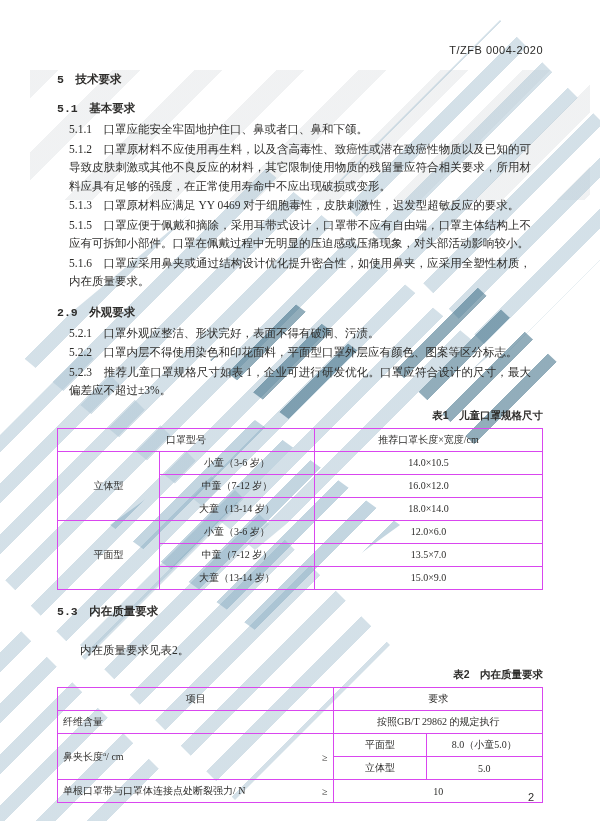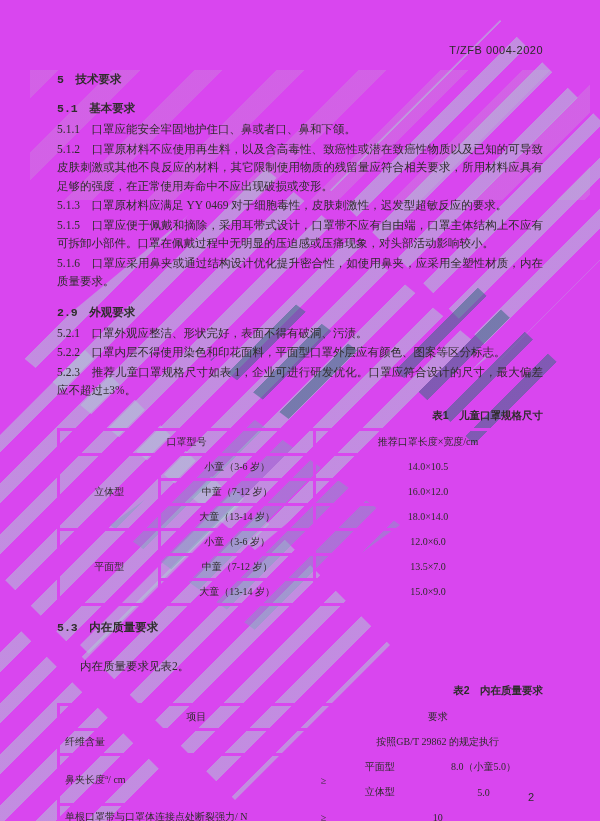--- a/index.html
+++ b/index.html
@@ -1,18 +1,18 @@
 <!DOCTYPE html>
 <html><head>
 <meta charset="utf-8">
 <style>
   html,body{margin:0;padding:0;background:#e9e8e5;}
   .page{
     position:relative;width:600px;height:821px;margin:0 auto;
-    background:#d946ef;overflow:hidden;
+    background:#ffffff;overflow:hidden;
     font-family:"Liberation Serif","DejaVu Serif",serif;
     color:#2e2d2b;
   }
   
   .watermark{position:absolute;inset:0;z-index:0;pointer-events:none;}
   .wm{position:absolute;clip-path:polygon(50% 0,100% 50%,50% 100%,0 50%);}
   .wm-light{background:repeating-linear-gradient(135deg,rgba(176,199,213,0.55) 0 14px,rgba(176,199,213,0) 14px 36px);}
   .wm-mid{background:repeating-linear-gradient(135deg,rgba(122,163,187,0.45) 0 13px,rgba(122,163,187,0) 13px 34px);}
   .wm-dark{background:repeating-linear-gradient(135deg,rgba(56,106,131,0.55) 0 12px,rgba(56,106,131,0) 12px 32px);}
   .wm-a{left:20px;top:160px;width:470px;height:390px;}
@@ -25,27 +25,27 @@
   .wm-h{left:110px;top:420px;width:290px;height:210px;}
   .wm-streak{position:absolute;left:30px;top:70px;width:560px;height:130px;
     background:repeating-linear-gradient(135deg,rgba(188,194,199,0.22) 0 20px,rgba(188,194,199,0) 20px 58px);}
   
   .content{position:relative;z-index:1;padding:44px 57px 0 57px;}
   .doc-num{text-align:right;font-size:11px;letter-spacing:.5px;
     font-family:"Liberation Sans","DejaVu Sans",sans-serif;color:#2b2a28;}
   .h-sec{font-family:Liberation Mono, monospace;font-weight:bold;
     font-size:11.5px;margin:14px 0 4px 0;}
   .h-top{margin-top:16px;}
-  p.cl{font-size:11.5px;line-height:18.5px;margin:1px 0;text-align:justify;}
+  p.cl{font-size:11.5px;line-height:18.5px;margin:1px 12px;text-align:justify;}
   p.indent{text-indent:2em;margin:22px 0 2px 0;}
   .tbl-caption{font-family:"Liberation Sans","DejaVu Sans",sans-serif;font-weight:bold;
     font-size:10.5px;text-align:right;margin:9px 0 5px 0;}
   table{width:100%;border-collapse:collapse;font-size:10px;color:#2e2d2b;
     border:1.5px solid #403f3d;background:transparent;}
-  td{border:3px solid #d946ef;height:20px;text-align:center;padding:1px 5px;vertical-align:middle;}
+  td{border:1px solid #d946ef;height:20px;text-align:center;padding:1px 5px;vertical-align:middle;}
   td.th{height:20px;}
   td.item{text-align:left;position:relative;padding-right:16px;}
   .op{position:absolute;right:6px;top:50%;transform:translateY(-50%);font-size:10px;}
   sup{font-size:7px;line-height:0;}
   .page-num{position:absolute;z-index:1;right:66px;bottom:18px;font-size:11px;
     font-family:"Liberation Sans","DejaVu Sans",sans-serif;}
 </style>
 </head>
 <body>
 

